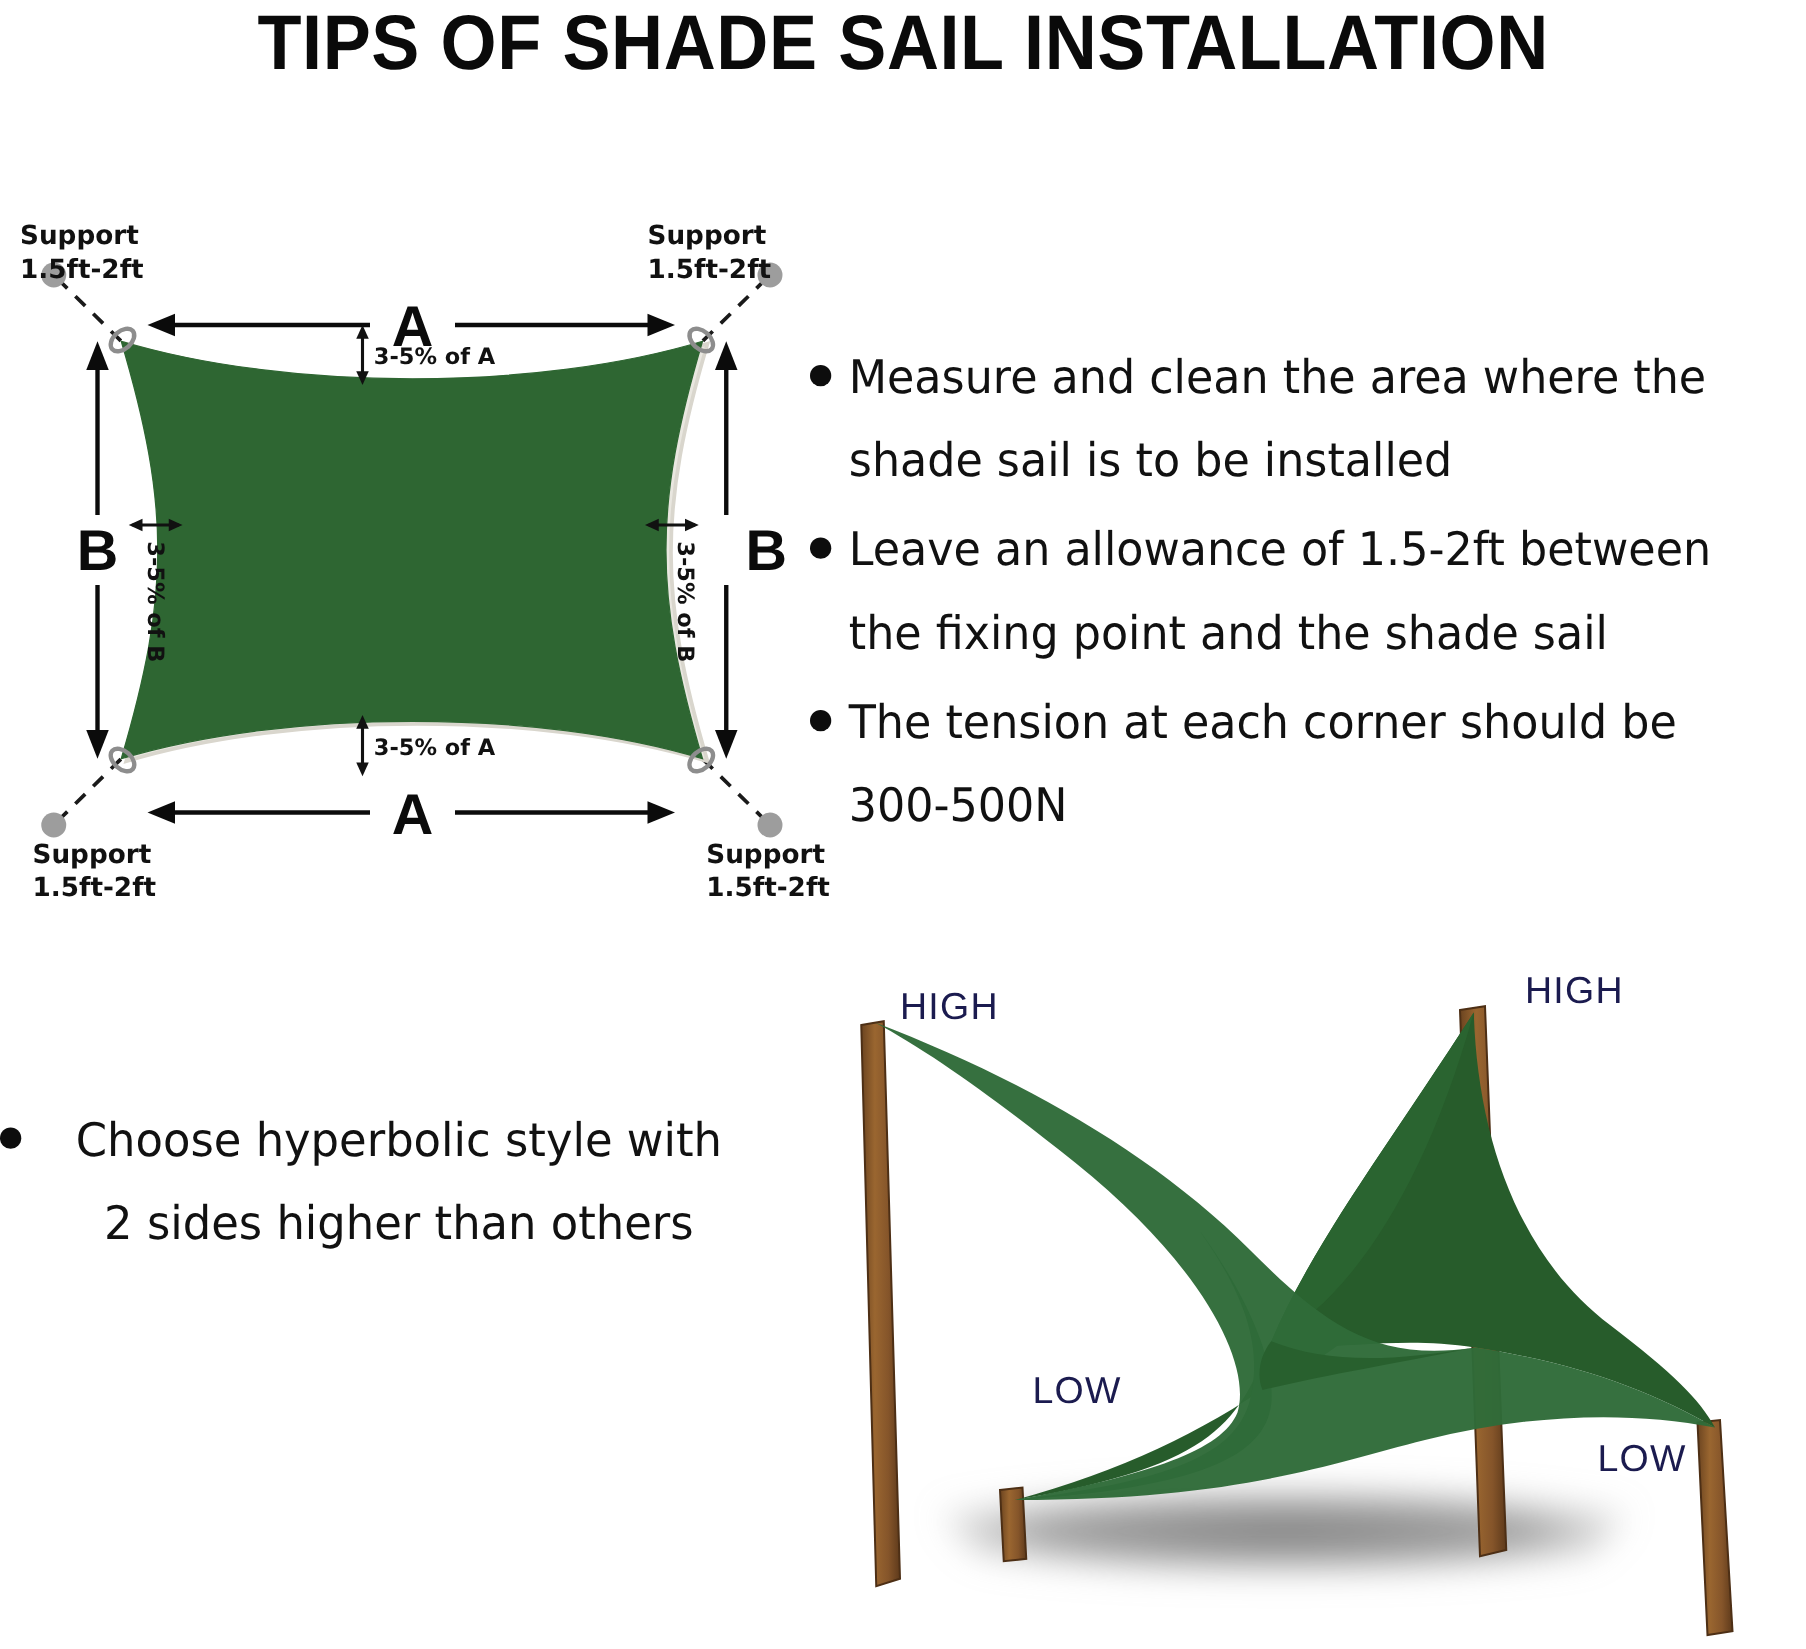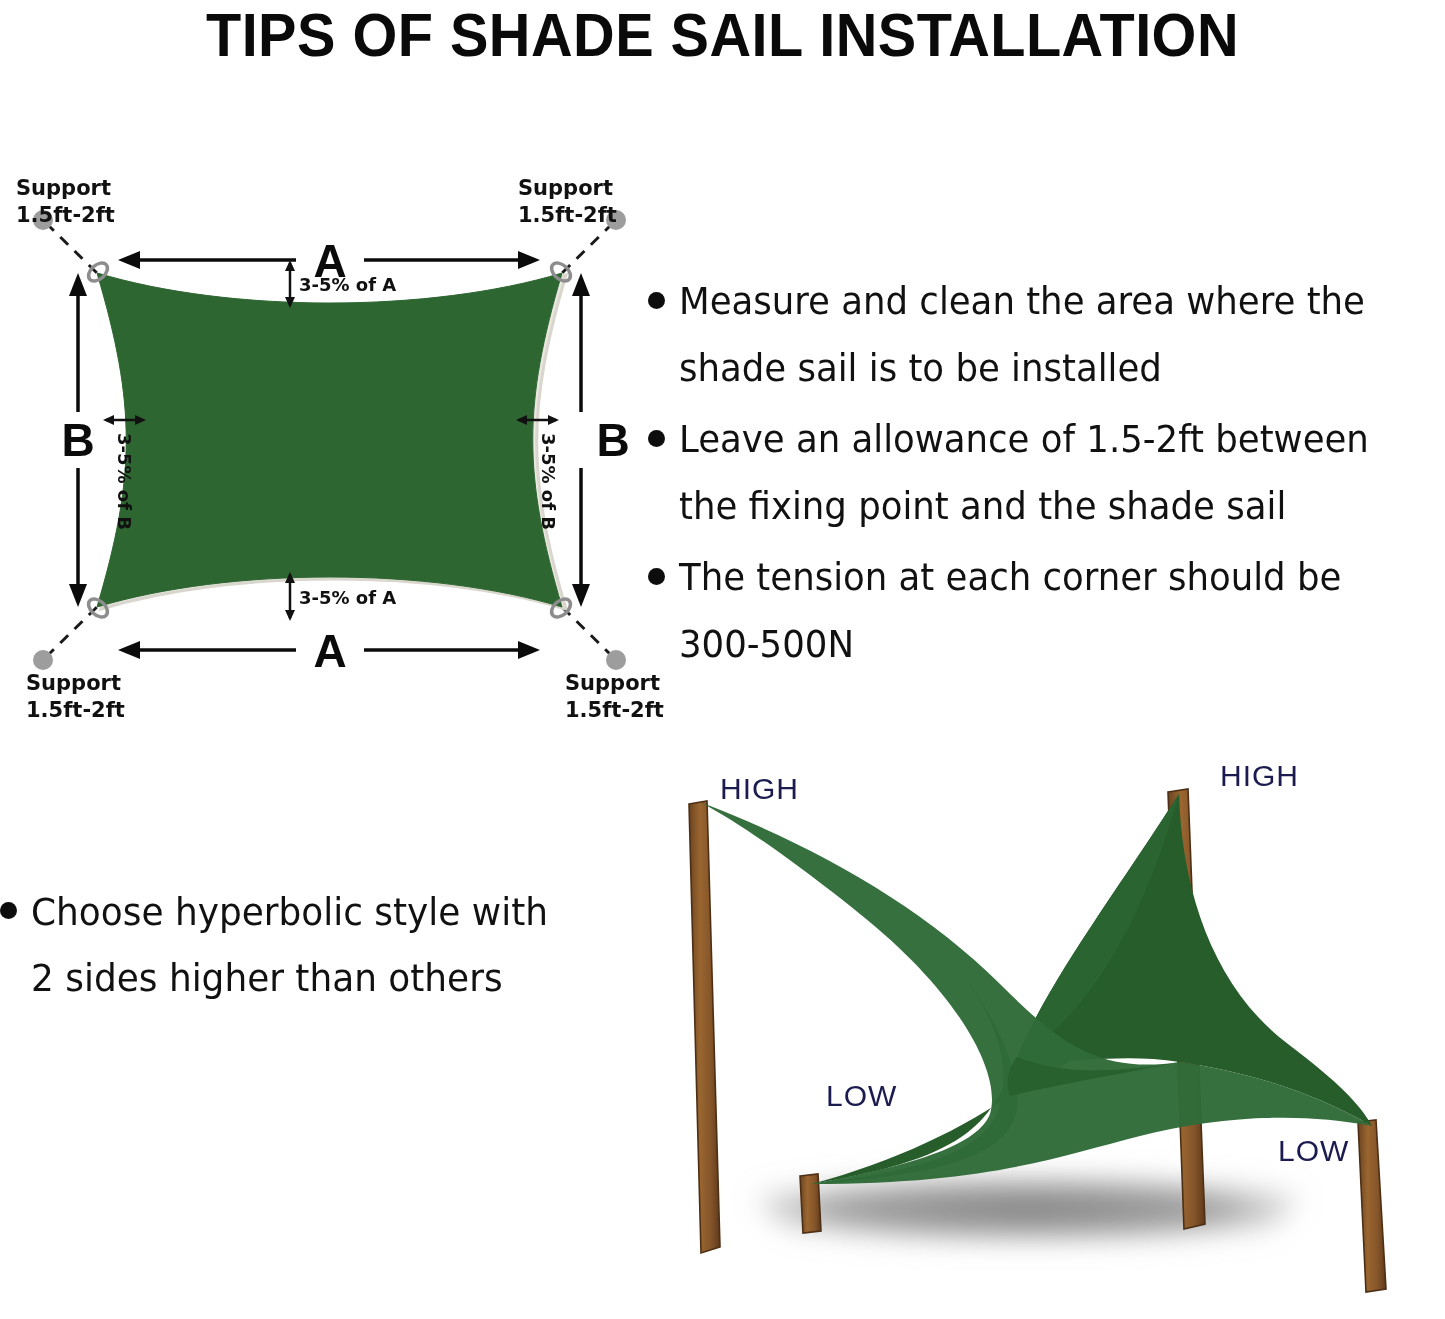--- a/index.html
+++ b/index.html
@@ -30,21 +30,21 @@
     white-space: nowrap;
     padding-top: 2px;
   }
 
   
   .panel { position: absolute; }
 
   #rect-diagram   { left: 0;   top: 150px; width: 660px;  height: 580px; }
   #tips-list-right{ left: 648px; top: 268px; width: 800px; height: 400px; }
   #tips-list-left { left: 0px; top: 880px; width: 625px;  height: 330px; }
-  #hypar-diagram  { left: 660px; top: 744px; width: 785px; height: 559px; }
+  #hypar-diagram  { left: 660px; top: 760px; width: 785px; height: 559px; }
 
   
   .bullet-list { list-style: none; margin: 0; padding: 0; }
   .bullet-item {
     position: relative;
     font-family: "DejaVu Sans", sans-serif;
     color: #111;
     display: flex;
     align-items: flex-start;
   }
@@ -63,21 +63,21 @@
   #tips-list-right .bullet-item { margin-bottom: 4px; }
   #tips-list-right .bullet-text {
     font-size: 37px;
     line-height: 67px;
     transform: scaleX(0.96);
     transform-origin: left center;
     white-space: pre-line;
   }
   #tips-list-right .bullet-dot { margin-top: 24px; }
 
-  #tips-list-left .bullet-item { margin-bottom: 6px; }
+  #tips-list-left .bullet-item { margin-bottom: 6px; text-align: center; }
   #tips-list-left .bullet-text {
     font-size: 37px;
     line-height: 66px;
     transform: scaleX(0.97);
     transform-origin: left center;
     white-space: pre-line;
   }
   #tips-list-left .bullet-dot { margin-top: 22px; }
 
   svg { display: block; overflow: visible; }

